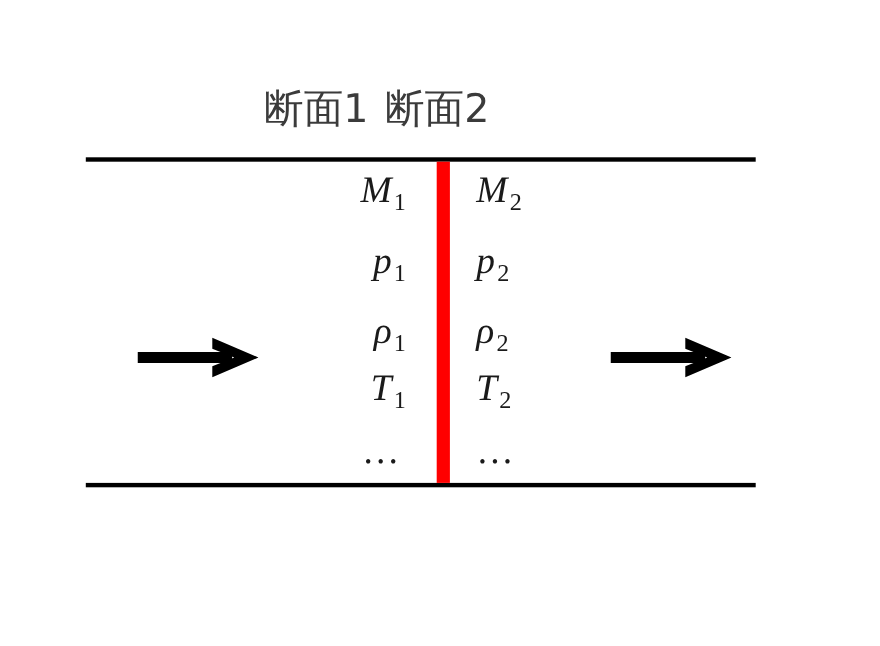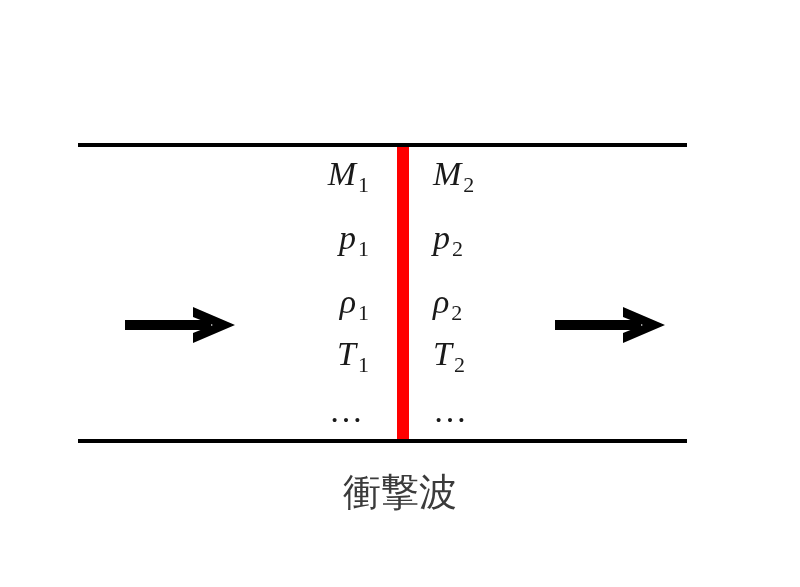--- a/index.html
+++ b/index.html
@@ -149,20 +149,24 @@
     font-size: 38px;
     line-height: 52px;
     color: #3b3b3b;
   }
 </style>
 </head>
 <body>
 
 <div id="canvas">
 
+  <div class="section-labels">
+    <div class="section-label left">断面1</div>
+    <div class="section-label right">断面2</div>
+  </div>
 
   <div class="wall top"></div>
   <div class="wall bottom"></div>
 
   <div class="shock-wave"></div>
 
   <div class="flow-arrow inlet">
     <svg width="110" height="40" viewBox="0 0 110 40">
       <rect x="0" y="15" width="86" height="10" fill="#000000"></rect>
       <path d="M 68 2 L 110 20 L 68 38 L 68 28 L 88 20 L 68 12 Z" fill="#000000"></path>
@@ -213,15 +217,14 @@
     </div>
     <div class="var-item r4">
       <span class="sym">T</span>
         <span class="sub">2</span>
     </div>
     <div class="var-item ellipsis r5">
       <span class="sym" style="font-style:normal">…</span>
     </div>
   </div>
 
-  <div class="caption">衝撃波</div>
 
 </div>
 
 </body></html>

